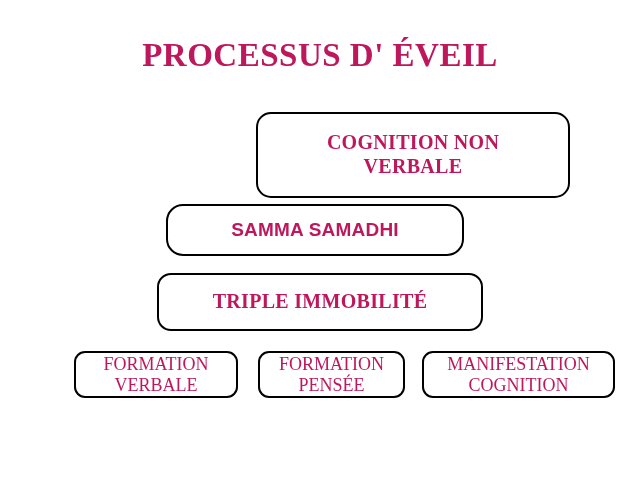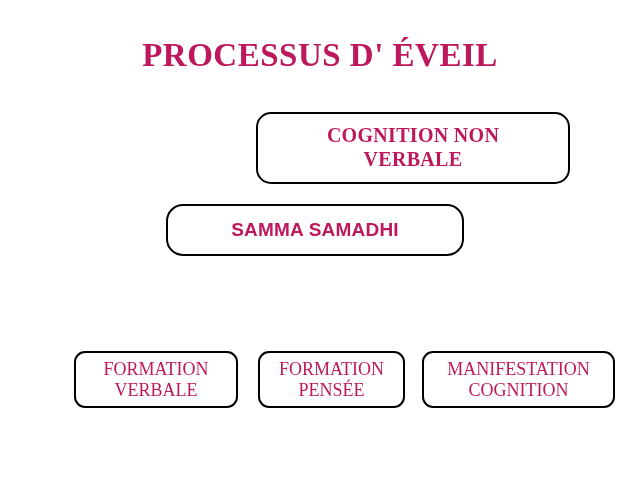--- a/index.html
+++ b/index.html
@@ -63,21 +63,21 @@
   }
   #node-semaine .node-label {
     font-family: "Liberation Sans", sans-serif;
     font-weight: normal;
     font-size: 21px;
     text-align: left;
   }
 
   #node-cognition {
     left: 256px; top: 112px;
-    width: 314px; height: 72px;
+    width: 314px; height: 86px;
     border-radius: 15px;
   }
   #node-cognition .node-label {
     font-family: "Liberation Serif", serif;
     font-weight: bold;
     font-size: 20px;
     letter-spacing: 0.3px;
   }
 
   #node-samadhi {
@@ -99,21 +99,21 @@
   }
   #node-immobilite .node-label {
     font-family: "Liberation Serif", serif;
     font-weight: bold;
     font-size: 20px;
     letter-spacing: 0.3px;
   }
 
   .leaf {
     top: 351px;
-    height: 57px;
+    height: 47px;
     border-radius: 11px;
     border-width: 2.4px;
   }
   .leaf .node-label {
     font-family: "Liberation Serif", serif;
     font-weight: normal;
     font-size: 18px;
     line-height: 1.12;
   }
   #node-formation-verbale { left: 74px;  width: 164px; }
@@ -130,20 +130,23 @@
 
   <div class="node" id="node-cognition">
     <span class="node-label">COGNITION NON
 VERBALE</span>
   </div>
 
   <div class="node" id="node-samadhi">
     <span class="node-label">SAMMA SAMADHI</span>
   </div>
 
+  <div class="node" id="node-immobilite">
+    <span class="node-label">TRIPLE IMMOBILITÉ</span>
+  </div>
 
   <div class="node leaf" id="node-formation-verbale">
     <span class="node-label">FORMATION
 VERBALE</span>
   </div>
 
   <div class="node leaf" id="node-formation-pensee">
     <span class="node-label">FORMATION
 PENSÉE</span>
   </div>

